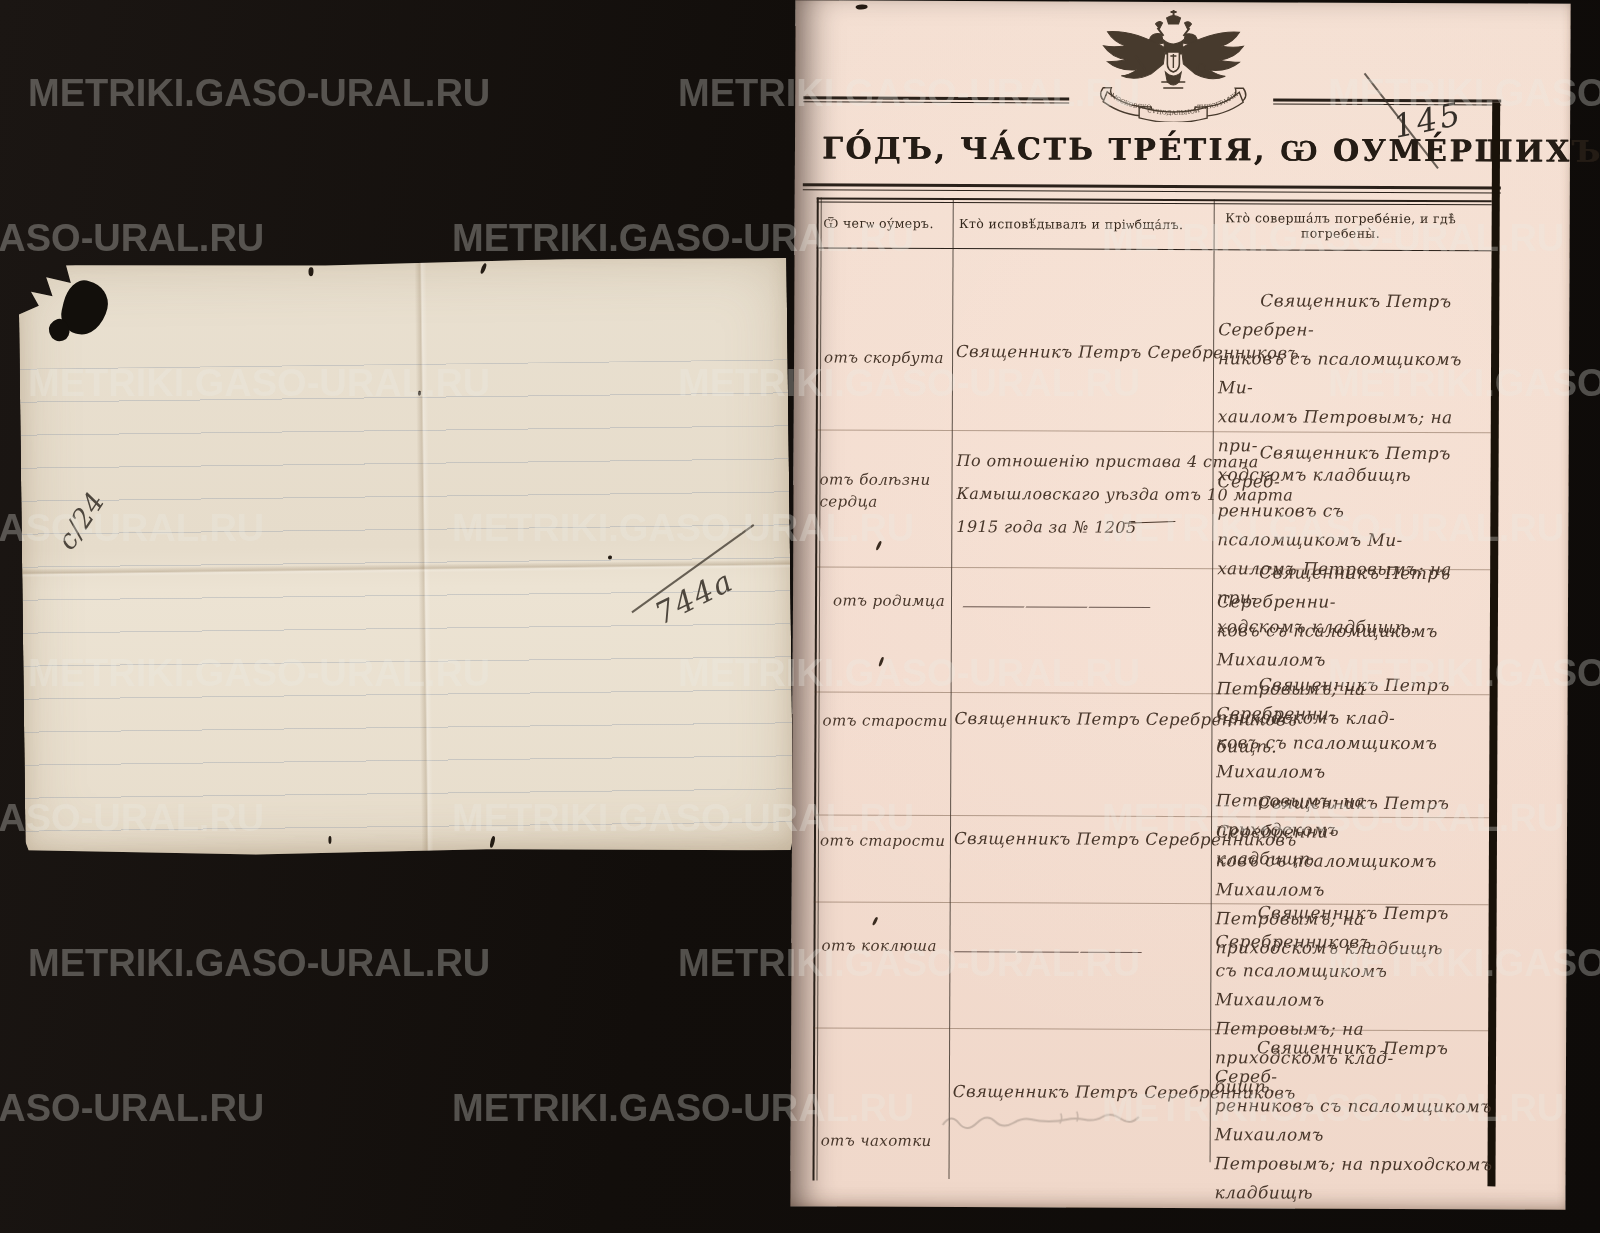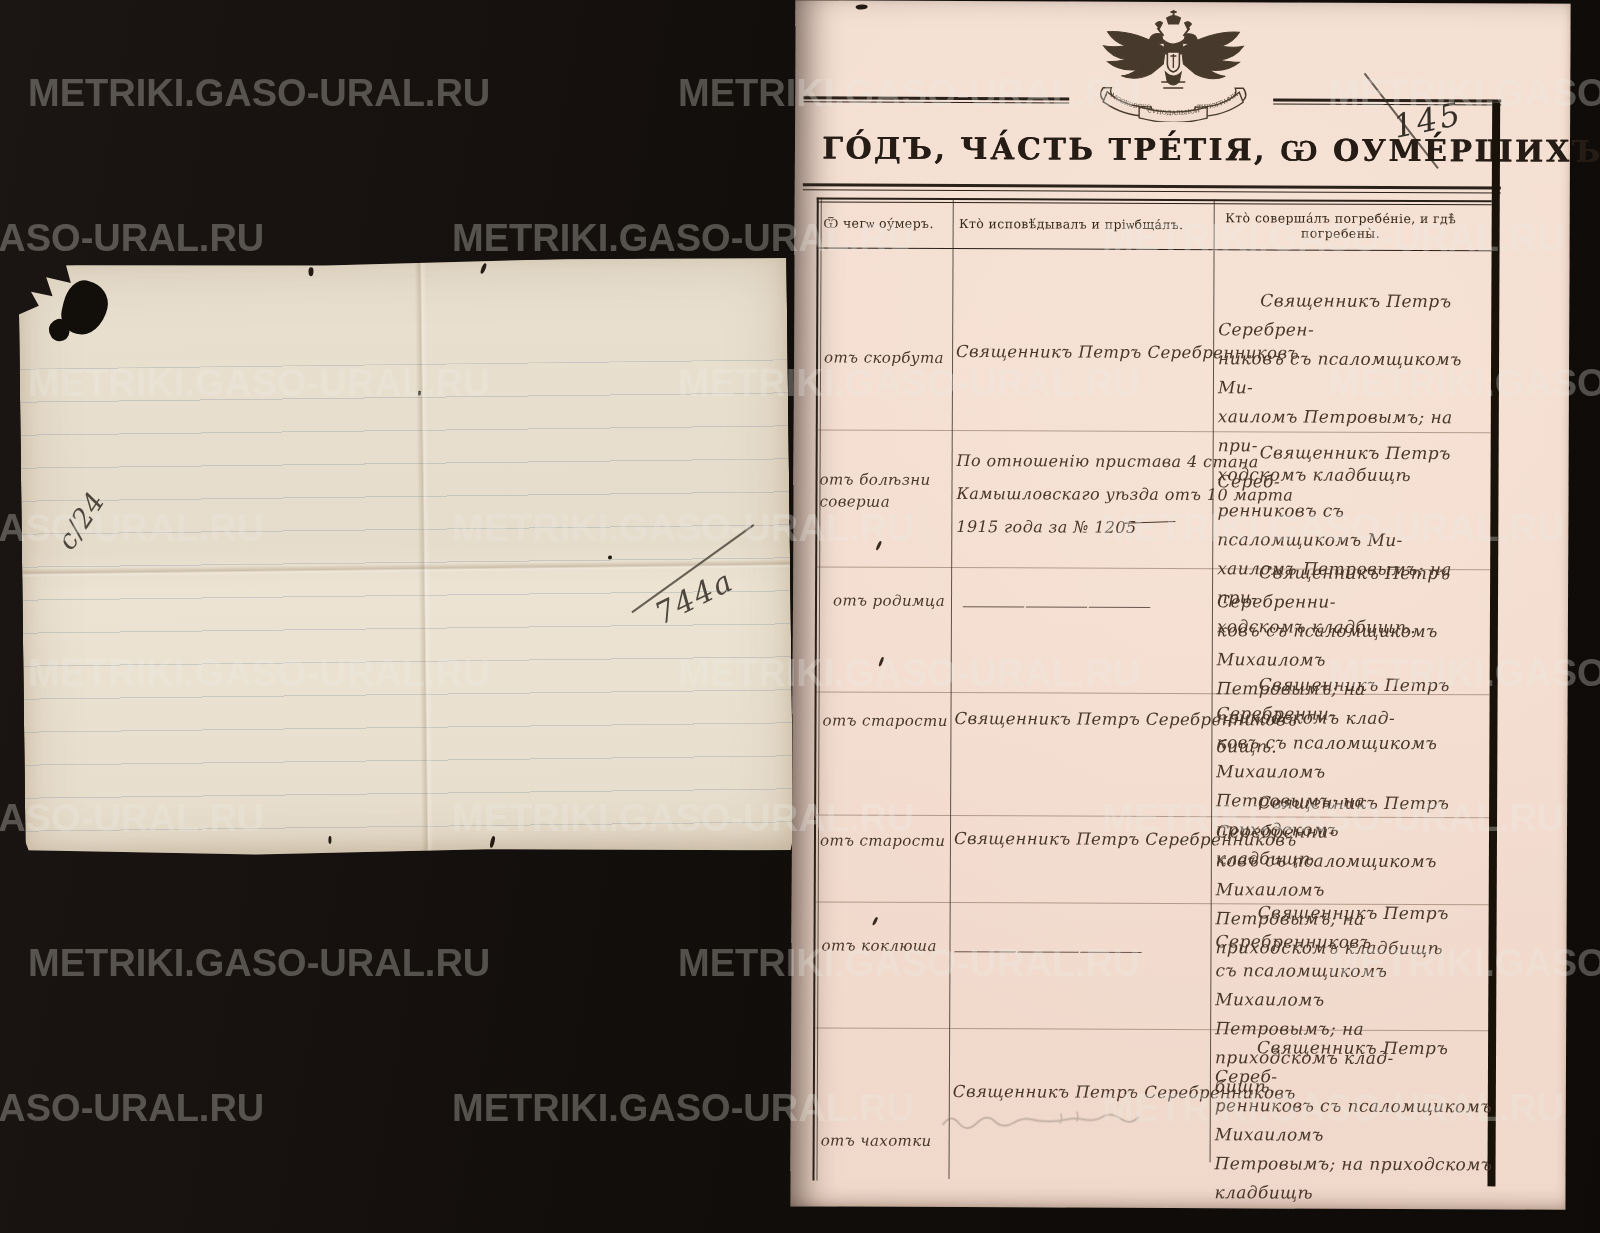--- a/index.html
+++ b/index.html
@@ -184,21 +184,21 @@
   <div class="speck" style="left:82px;top:916px;width:3px;height:9px;transform:rotate(26deg);background:#3a2c20;"></div>
   <div class="speck" style="left:60px;top:4px;width:12px;height:5px;background:#241a12;"></div>
 
   <div class="hw cause" style="left:30px;top:348px;">отъ скорбута</div>
   <div class="hw one-line" style="left:162px;top:341px;">Священникъ Петръ Серебренниковъ</div>
   <div class="hw hw-block hw-indent" style="left:424px;top:284px;width:272px;">Священникъ Петръ Серебрен-
 никовъ съ псаломщикомъ Ми-
 хаиломъ Петровымъ; на при-
 ходскомъ кладбищѣ</div>
 
-  <div class="hw cause" style="left:26px;top:468px;white-space:normal;width:130px;line-height:22px;">отъ болѣзни соверша</div>
+  <div class="hw cause" style="left:26px;top:468px;white-space:normal;width:130px;line-height:22px;">отъ болѣзни сердца</div>
   <div class="hw hw-block" style="left:163px;top:443px;width:260px;font-size:16px;line-height:33px;white-space:pre;">По отношенію пристава 4 стана
 Камышловскаго уѣзда отъ 10 марта
 1915 года за № 1205</div>
   <div class="underline-flourish"></div>
   <div class="hw hw-block hw-indent" style="left:424px;top:436px;width:272px;">Священникъ Петръ Сереб-
 ренниковъ съ псаломщикомъ Ми-
 хаиломъ Петровымъ; на при-
 ходскомъ кладбищѣ.</div>
 
   <div class="hw cause" style="left:40px;top:591px;">отъ родимца</div>

